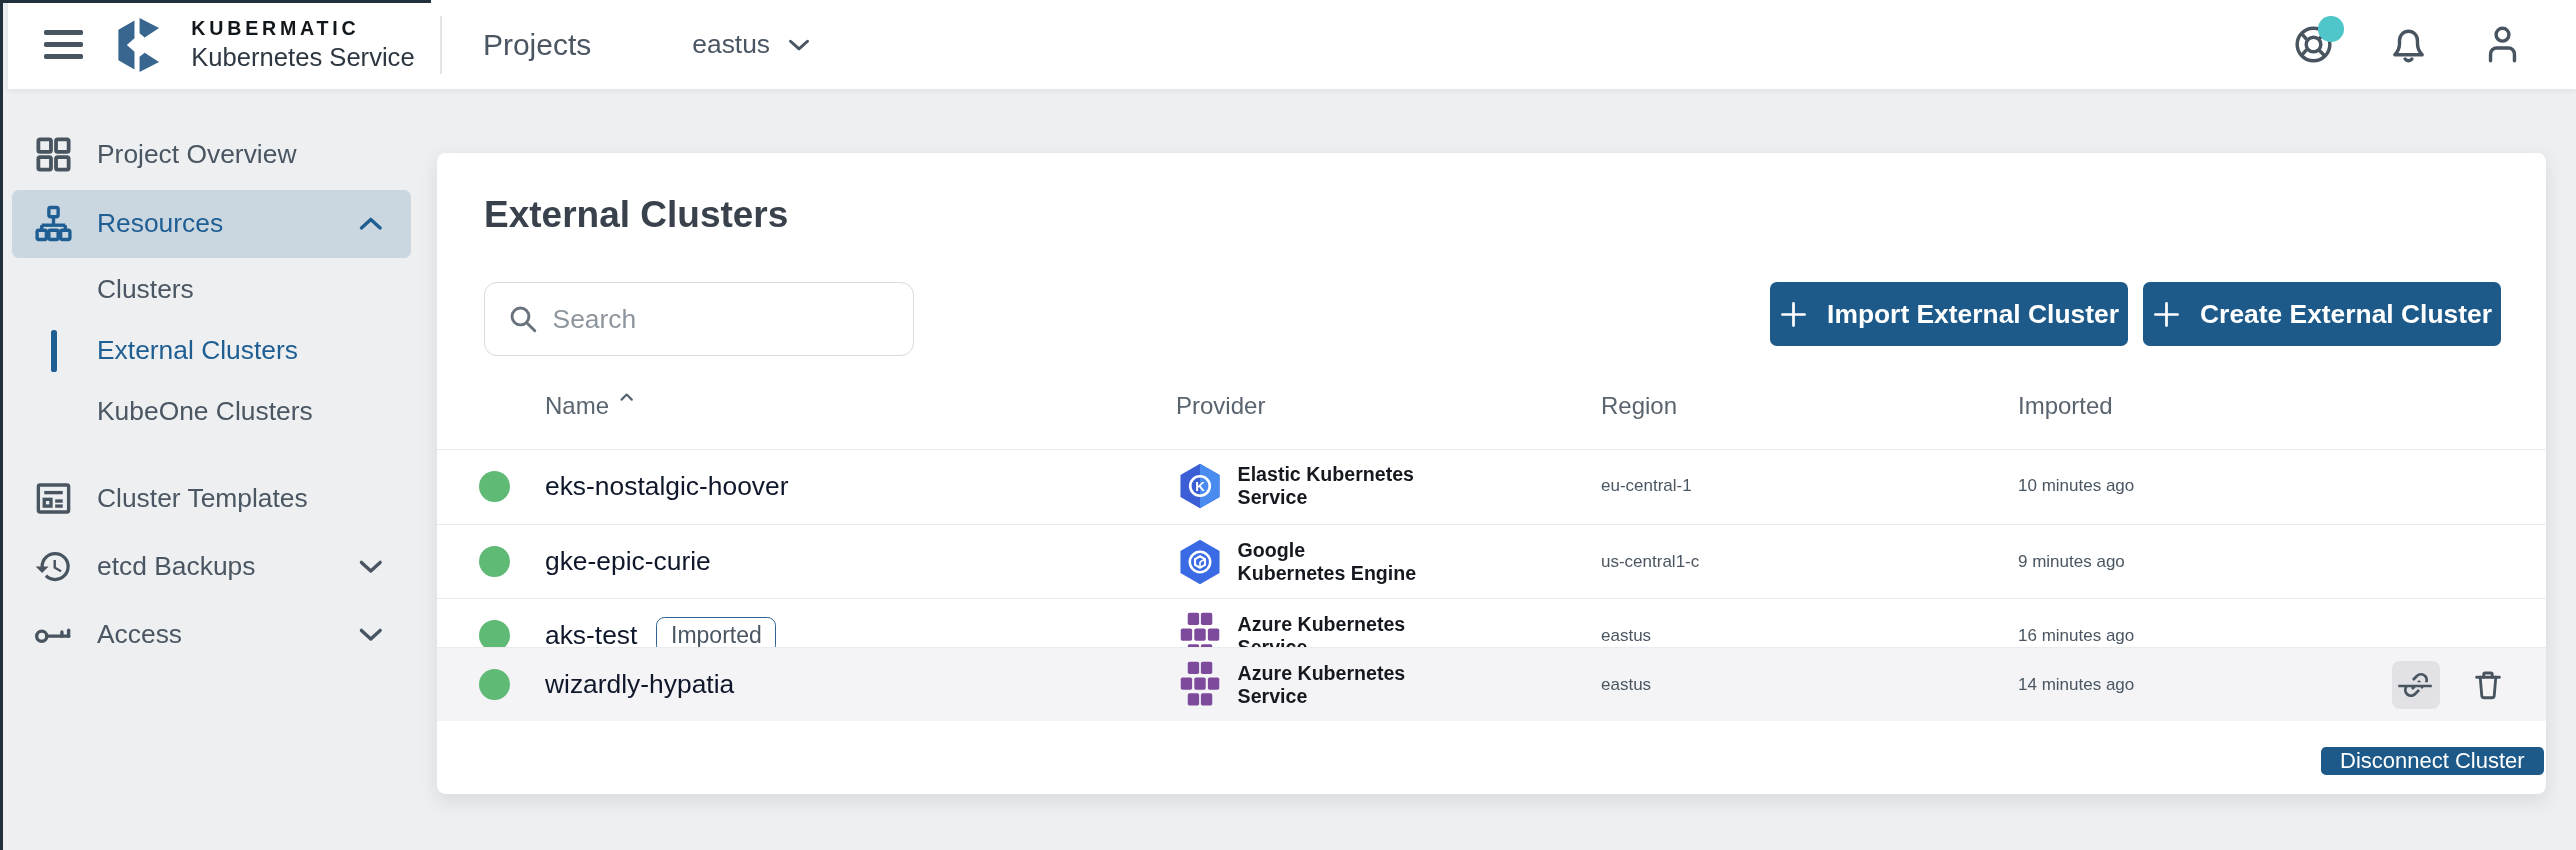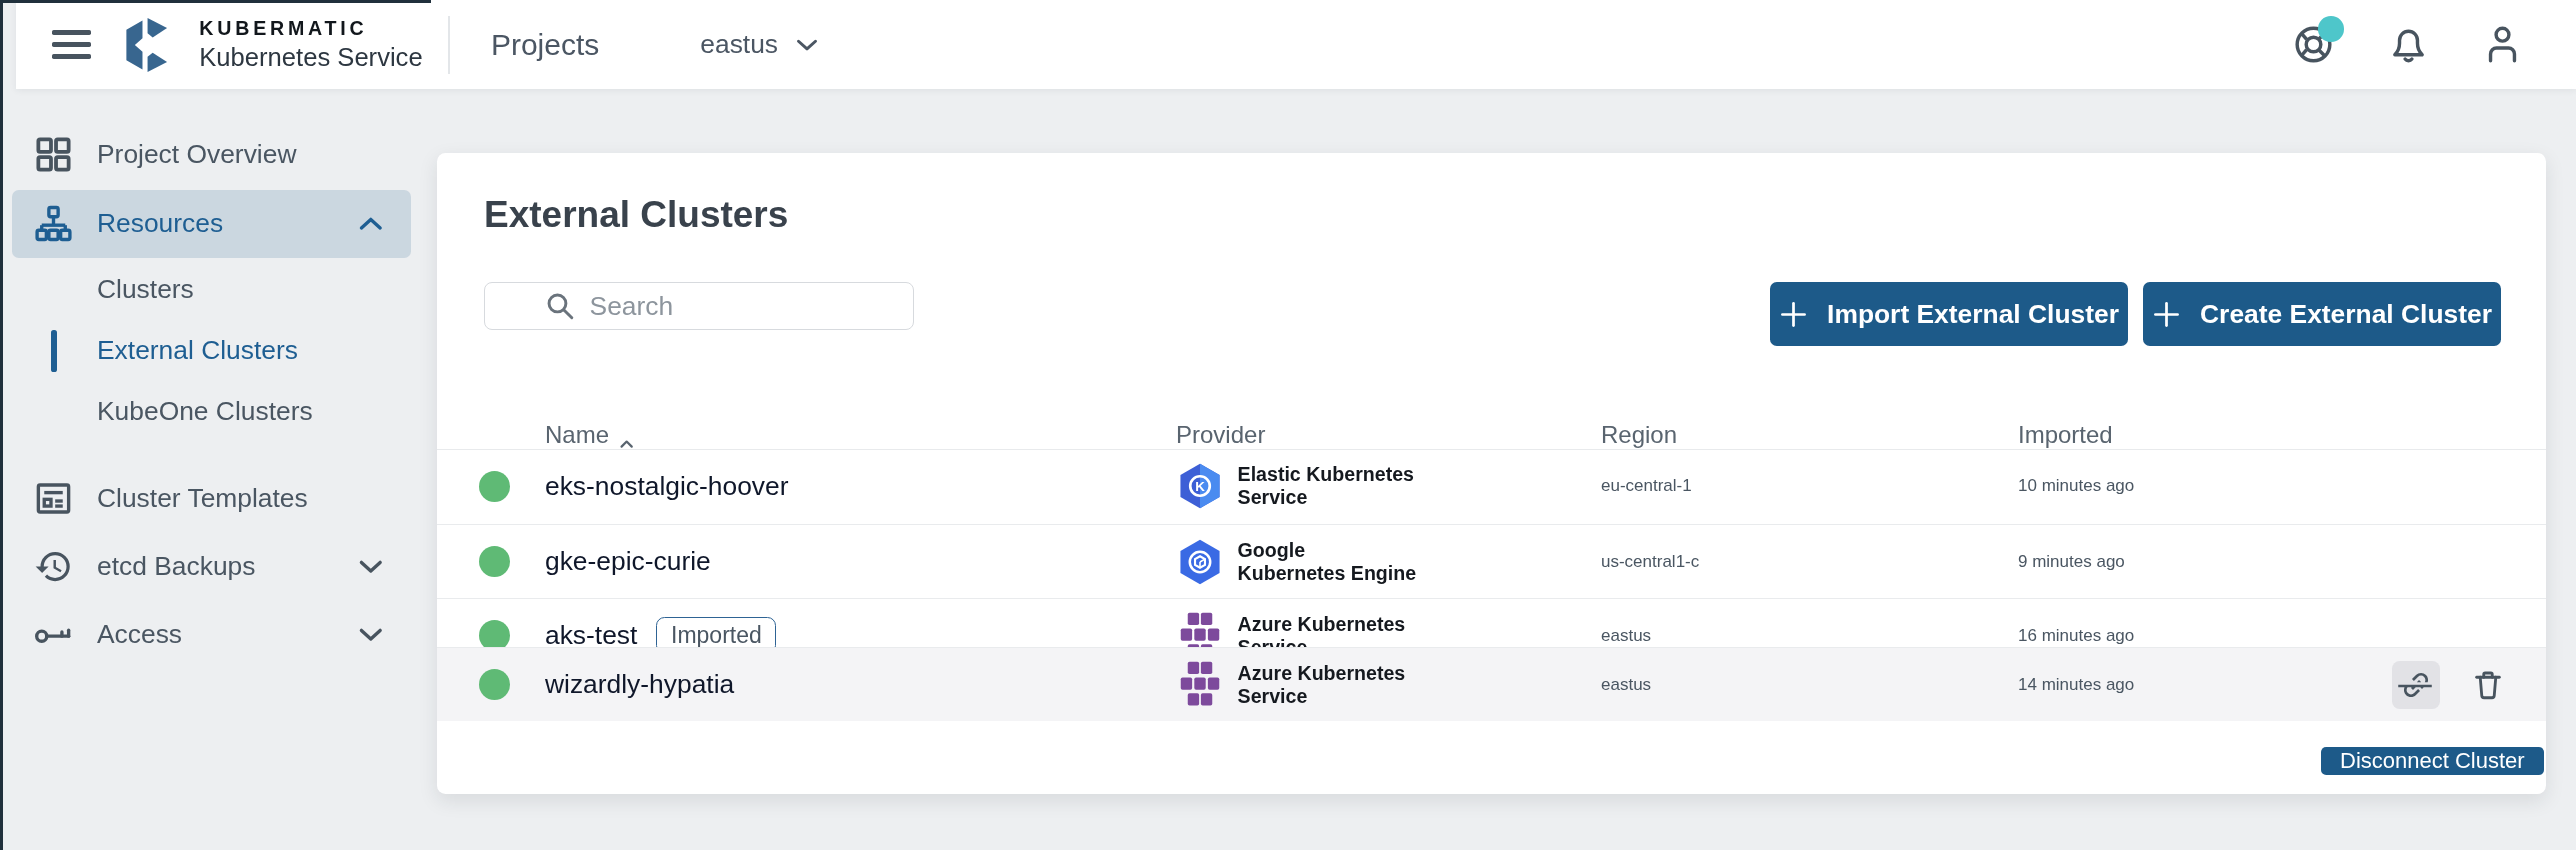--- a/index.html
+++ b/index.html
@@ -9,21 +9,21 @@
     background:#edeff1;
     position:relative;
     overflow:hidden;
     color:#4a5662;
   }
   
   .edge-left { position:absolute; left:0; top:0; width:3.4px; height:850px; background:#20303c; z-index:40; }
   .edge-top  { position:absolute; left:0; top:0; width:431px; height:2.6px; background:#20303c; z-index:40; }
 
   
-  .topbar { position:absolute; top:0; left:16px; right:0; height:89px; background:#ffffff;
+  .topbar { position:absolute; top:0; left:8px; right:0; height:89px; background:#ffffff;
             display:flex; align-items:center; box-shadow:0 1.7px 6.8px rgba(40,50,60,.08); z-index:10; }
   .hamburger { margin-left:36px; width:39px; display:flex; flex-direction:column; gap:7.7px; cursor:pointer; }
   .hamburger span { height:4.3px; border-radius:1.7px; background:#48545f; }
   .logo { margin-left:32px; flex:0 0 auto; display:flex; }
   .brand { margin-left:15.3px; display:flex; flex-direction:column; }
   .brand-name { font-size:19.6px; font-weight:bold; letter-spacing:3.8px; color:#12171c; }
   .brand-product { font-size:25.6px; color:#2d3741; margin-top:2.6px; }
   .topbar-divider { width:1.7px; height:58px; background:#e3e6e9; margin-left:25.6px; }
   .projects-label { margin-left:41px; font-size:30px; color:#4b5663; }
   .project-select { margin-left:101px; display:flex; align-items:center; gap:17px; cursor:pointer; }
@@ -46,36 +46,36 @@
               color:#4a5662; position:relative; cursor:pointer; }
   .side-sub.selected { color:#1e5e92; }
   .side-sub.selected::before { content:""; position:absolute; left:51px; top:9.4px; bottom:9.4px;
                                width:6px; border-radius:2.6px; background:#1e5e92; }
   .side-gap { height:22px; }
 
   
   .card { position:absolute; left:437px; top:153px; width:2109px; height:641px; background:#ffffff;
           border-radius:8.5px; box-shadow:0 6.8px 19px rgba(30,40,50,.10); }
   .card-title { position:absolute; left:47px; top:41px; font-size:37px; color:#39424c; }
-  .searchbox { position:absolute; left:47px; top:129px; width:430px; height:48px;
-               border:1.7px solid #d7dade; border-radius:8px; display:flex; align-items:center; background:#fff;padding-left:37px; }
+  .searchbox { position:absolute; left:47px; top:129px; width:430px; height:74px;
+               border:1.7px solid #d7dade; border-radius:13px; display:flex; align-items:center; background:#fff; }
   .searchbox svg { margin:0 13.6px 0 22px; flex:0 0 auto; }
   .searchbox input { border:none; outline:none; background:transparent; font-size:26.4px;
                      color:#4a5662; width:100%; font-family:"Liberation Sans", sans-serif; }
   .searchbox input::placeholder { color:#8d959d; }
   .btn { position:absolute; top:129px; height:64px; background:#1d5a89; border-radius:6.8px;
          display:flex; align-items:center; justify-content:center; gap:19px; color:#ffffff;
          font-size:26.4px; font-weight:bold; cursor:pointer; }
   .btn-import { left:1333px; width:358px; }
   .btn-create { left:1706px; width:358px; }
 
   
   .thead { position:absolute; left:0; right:0; top:239px; height:58px; border-bottom:1.7px solid #e8eaec;
            font-size:24px; color:#59646f; }
-  .th { position:absolute; top:0; height:100%; display:flex; align-items:flex-end; gap:10.2px; }
+  .th { position:absolute; top:0; height:100%; display:flex; align-items:flex-start; gap:10.2px; }
   .th-name { left:108px; } .th-provider { left:739px; } .th-region { left:1164px; } .th-imported { left:1581px; }
 
   .trow { position:absolute; left:0; right:0; height:74px; }
   .r0 { top:296px; } .r1 { top:371px; } .r2 { top:445px; } .r3 { top:494px; }
   .r1,.r2,.r3 { border-top:0.9px solid #e9ebed; }
   .trow.hovered { background:#f4f4f6; }
   .cell { position:absolute; top:0; height:100%; display:flex; align-items:center; }
   .c-dot { left:42px; } .c-name { left:108px; } .c-provider { left:739px; }
   .c-region { left:1164px; } .c-imported { left:1581px; }
   .c-actions { right:34px; gap:24px; }

